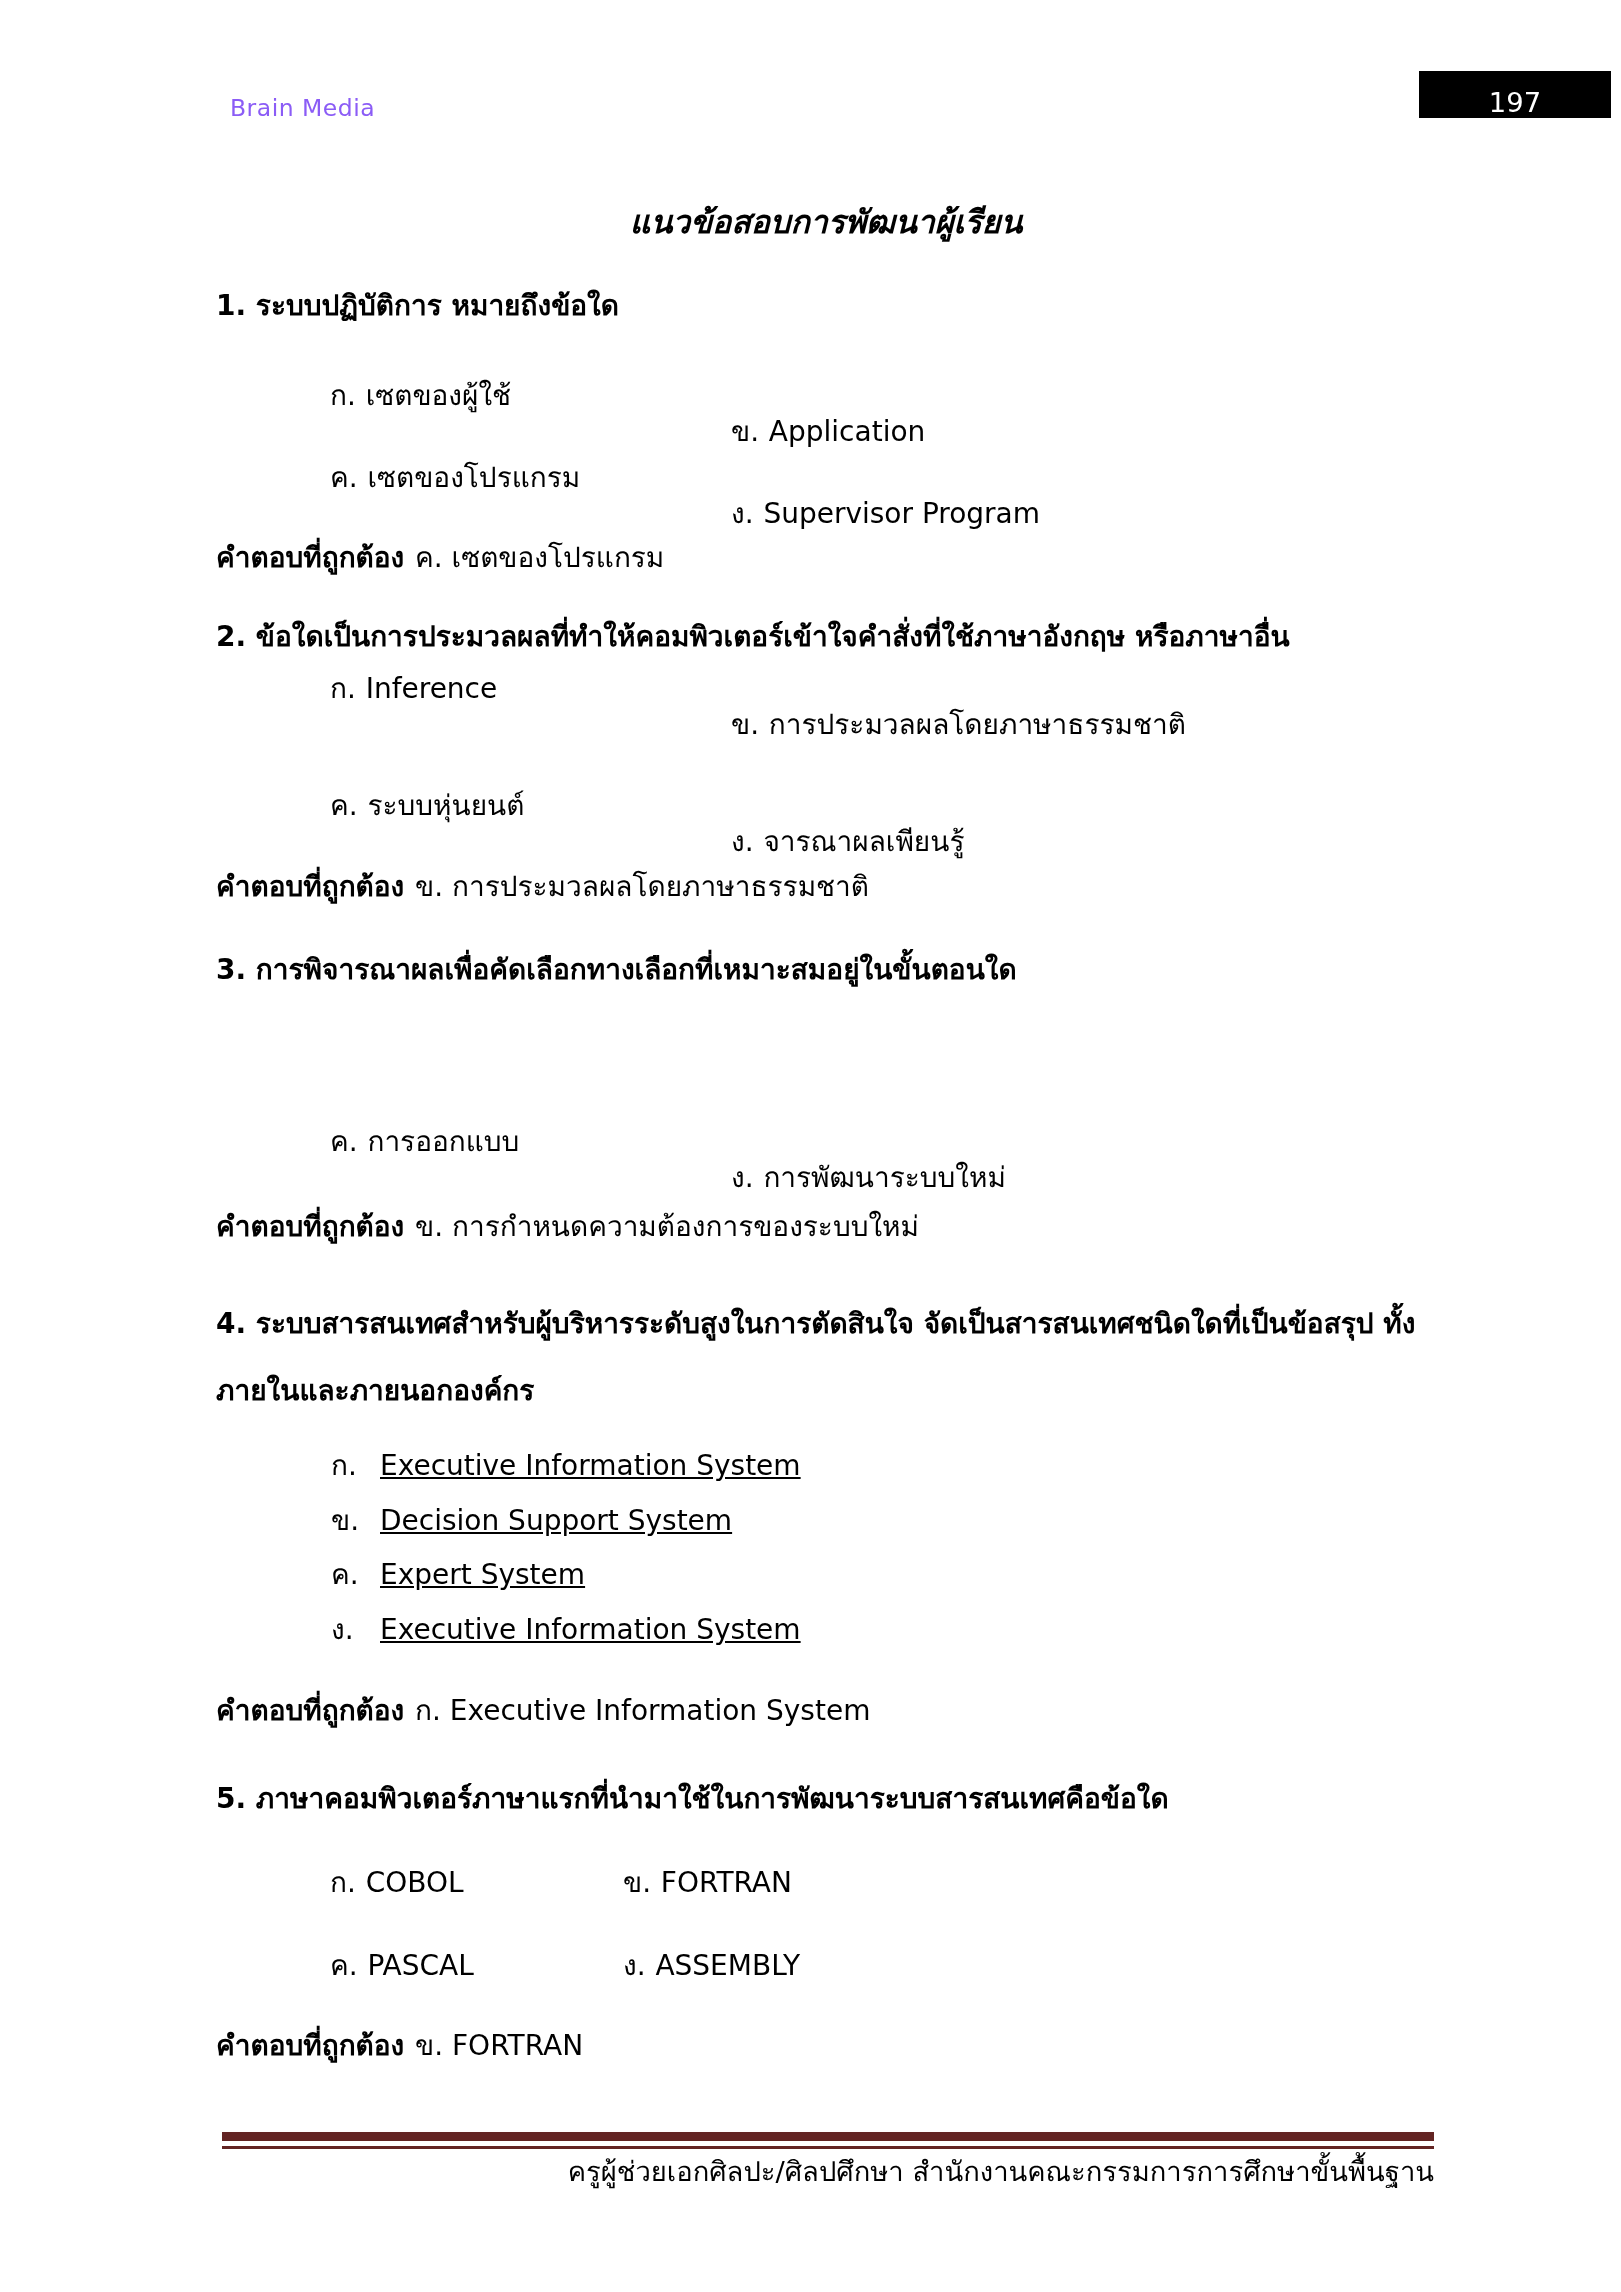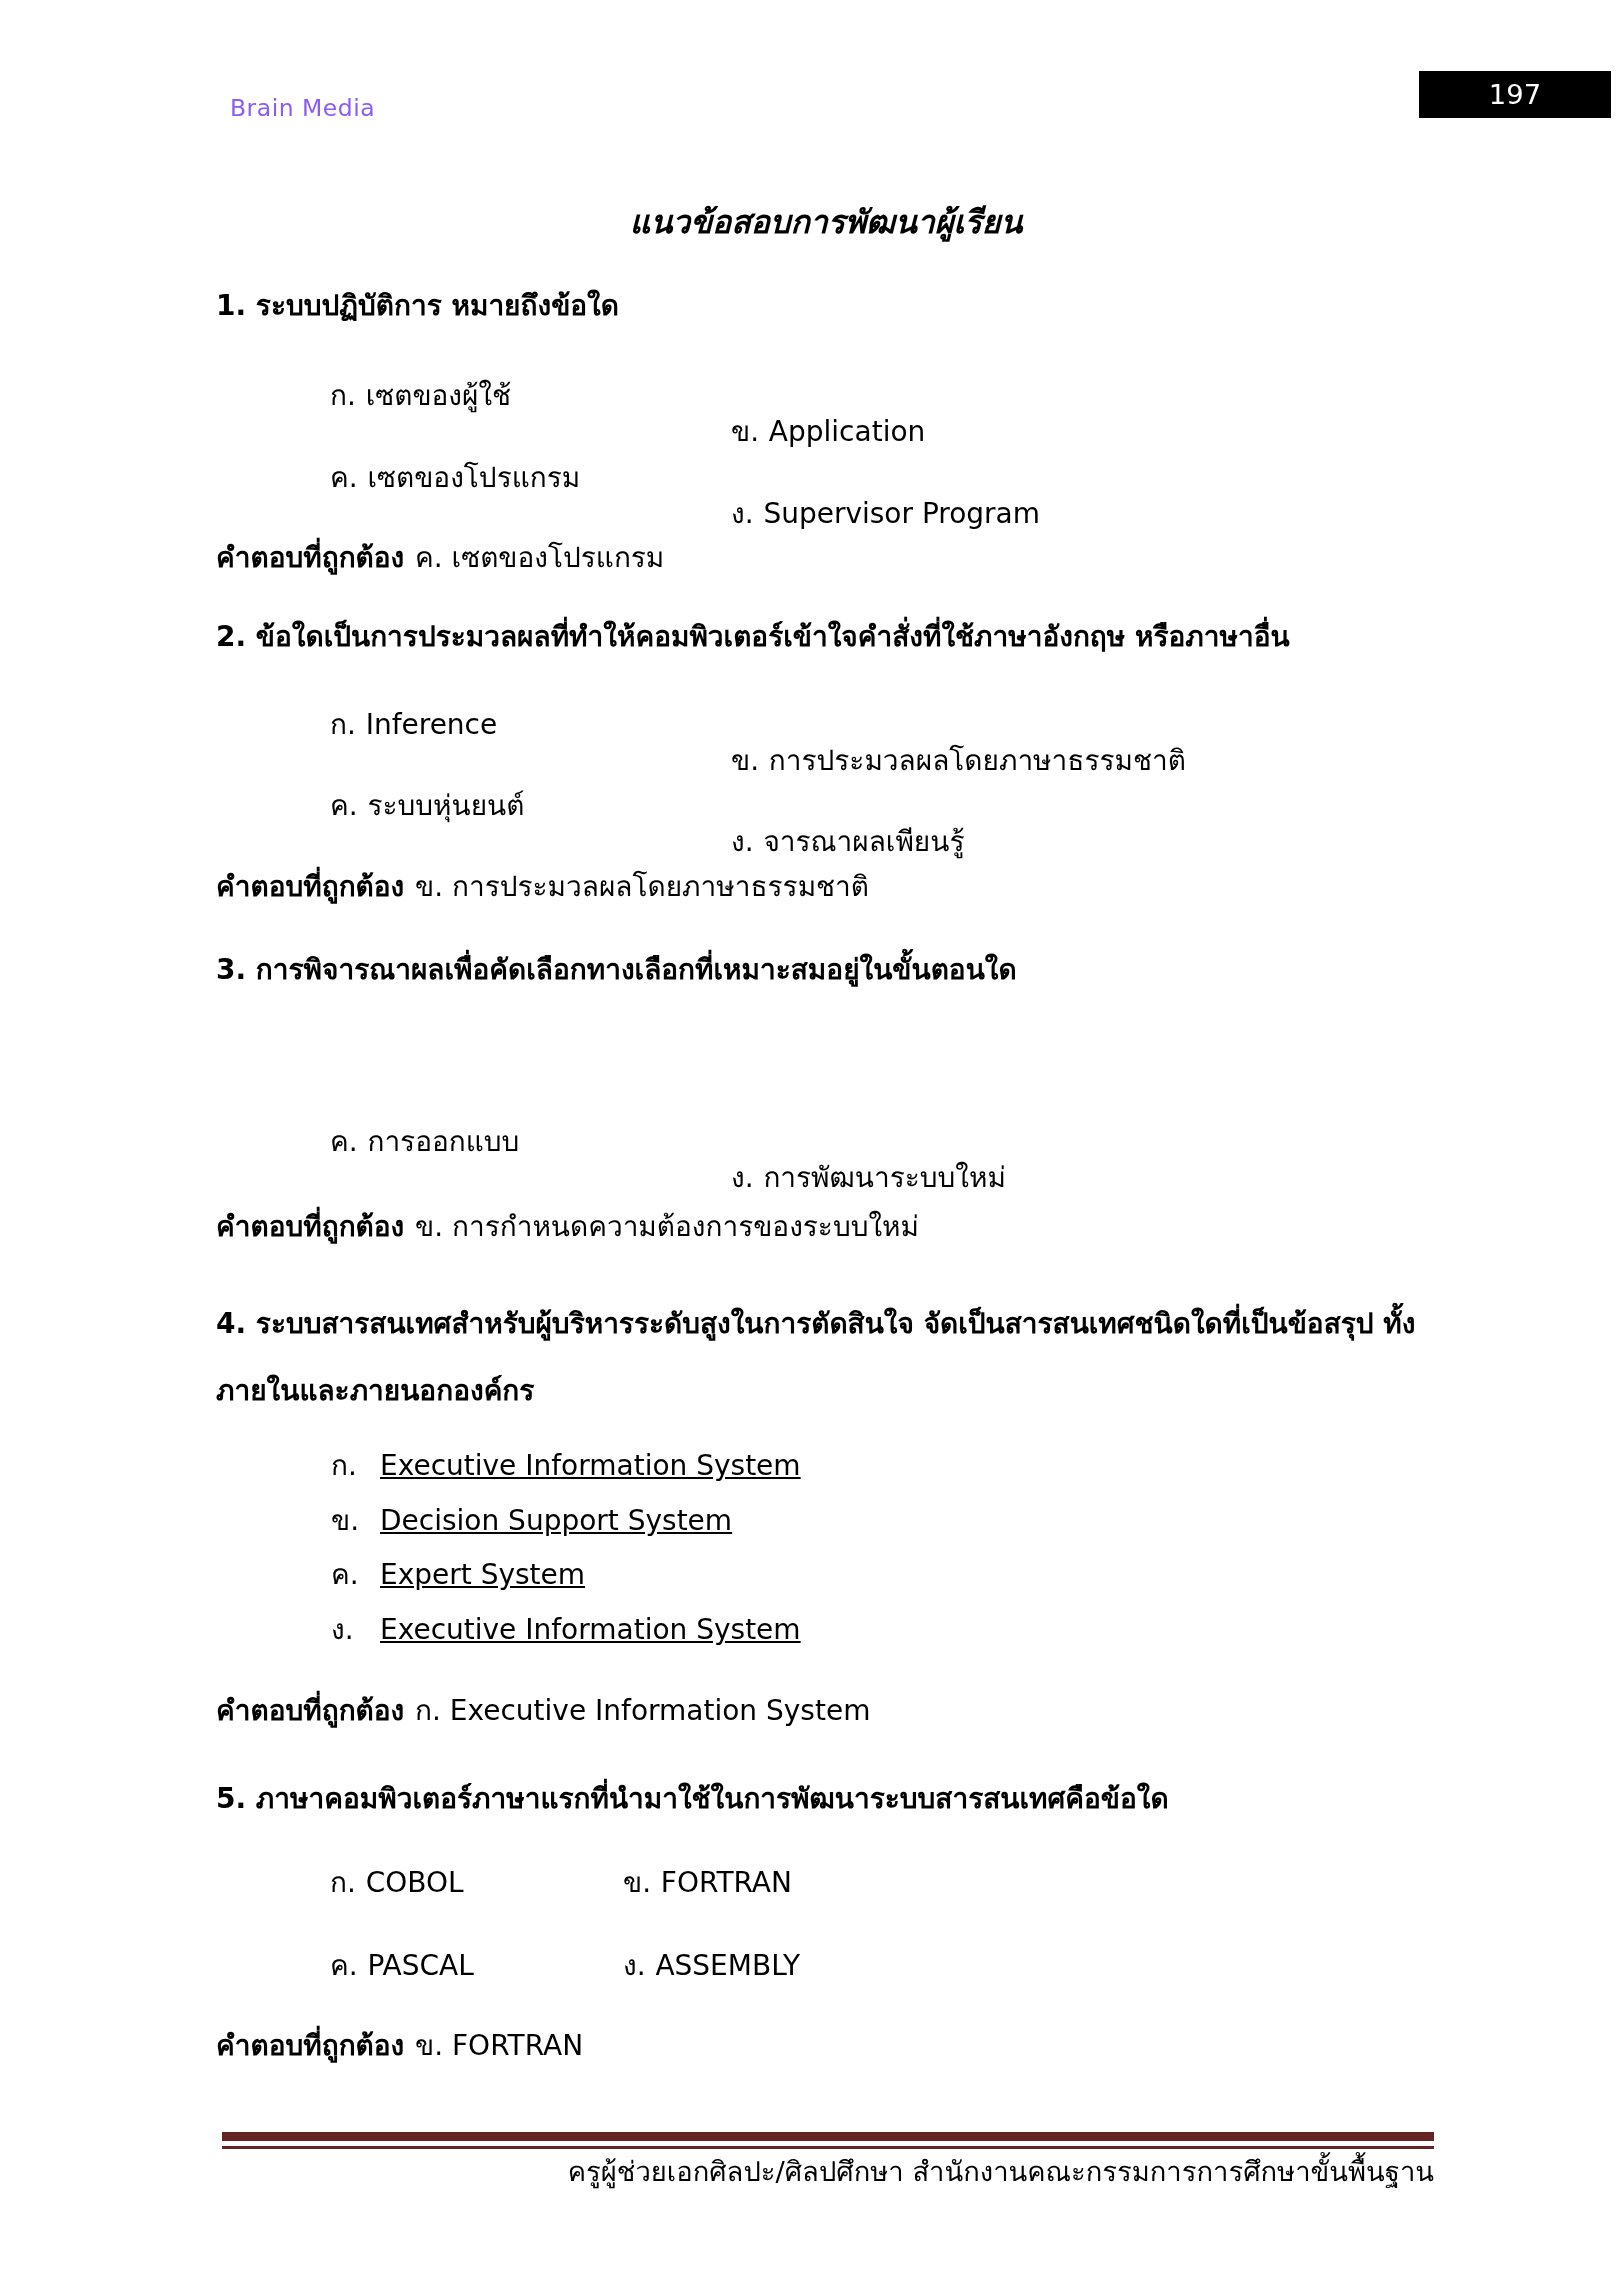--- a/index.html
+++ b/index.html
@@ -13,21 +13,21 @@
     overflow:hidden;
   }
   .brand {
     position:absolute; left:230px; top:94px;
     font-size:23.5px; color:#8b5cf6; letter-spacing:0.5px;
   }
   .badge {
     position:absolute; left:1419px; top:71px;
     width:192px; height:47px;
     background:#000000; color:#ffffff;
-    display:flex; align-items:center; justify-content:center;
+    display:flex; align-items:flex-end; justify-content:center;
     font-size:27.4px;
   }
   .row {
     position:absolute; left:216px; width:1220px;
     font-size:28px; line-height:1.35;
   }
   .doc-title {
     top:201px; text-align:center;
     font-size:32px; font-weight:bold; font-style:italic;
   }
@@ -78,21 +78,21 @@
   </div>
   <div class="row choice-row" style="top:459px">
     <span class="choice c1"><span class="clabel">ค.</span><span class="ctext">เซตของโปรแกรม</span></span>
     <span class="choice c2"><span class="clabel">ง.</span><span class="ctext">Supervisor Program</span></span>
   </div>
   <div class="row answer-line" style="top:539px">
     <span class="ans-prefix">คำตอบที่ถูกต้อง</span><span class="ans-text">ค. เซตของโปรแกรม</span>
   </div>
 
   <div class="row question" style="top:618px">2. ข้อใดเป็นการประมวลผลที่ทำให้คอมพิวเตอร์เข้าใจคำสั่งที่ใช้ภาษาอังกฤษ หรือภาษาอื่น</div>
-  <div class="row choice-row" style="top:706px">
+  <div class="row choice-row" style="top:670px">
     <span class="choice c1"><span class="clabel">ก.</span><span class="ctext">Inference</span></span>
     <span class="choice c2"><span class="clabel">ข.</span><span class="ctext">การประมวลผลโดยภาษาธรรมชาติ</span></span>
   </div>
   <div class="row choice-row" style="top:787px">
     <span class="choice c1"><span class="clabel">ค.</span><span class="ctext">ระบบหุ่นยนต์</span></span>
     <span class="choice c2"><span class="clabel">ง.</span><span class="ctext">จารณาผลเพียนรู้</span></span>
   </div>
   <div class="row answer-line" style="top:868px">
     <span class="ans-prefix">คำตอบที่ถูกต้อง</span><span class="ans-text">ข. การประมวลผลโดยภาษาธรรมชาติ</span>
   </div>

